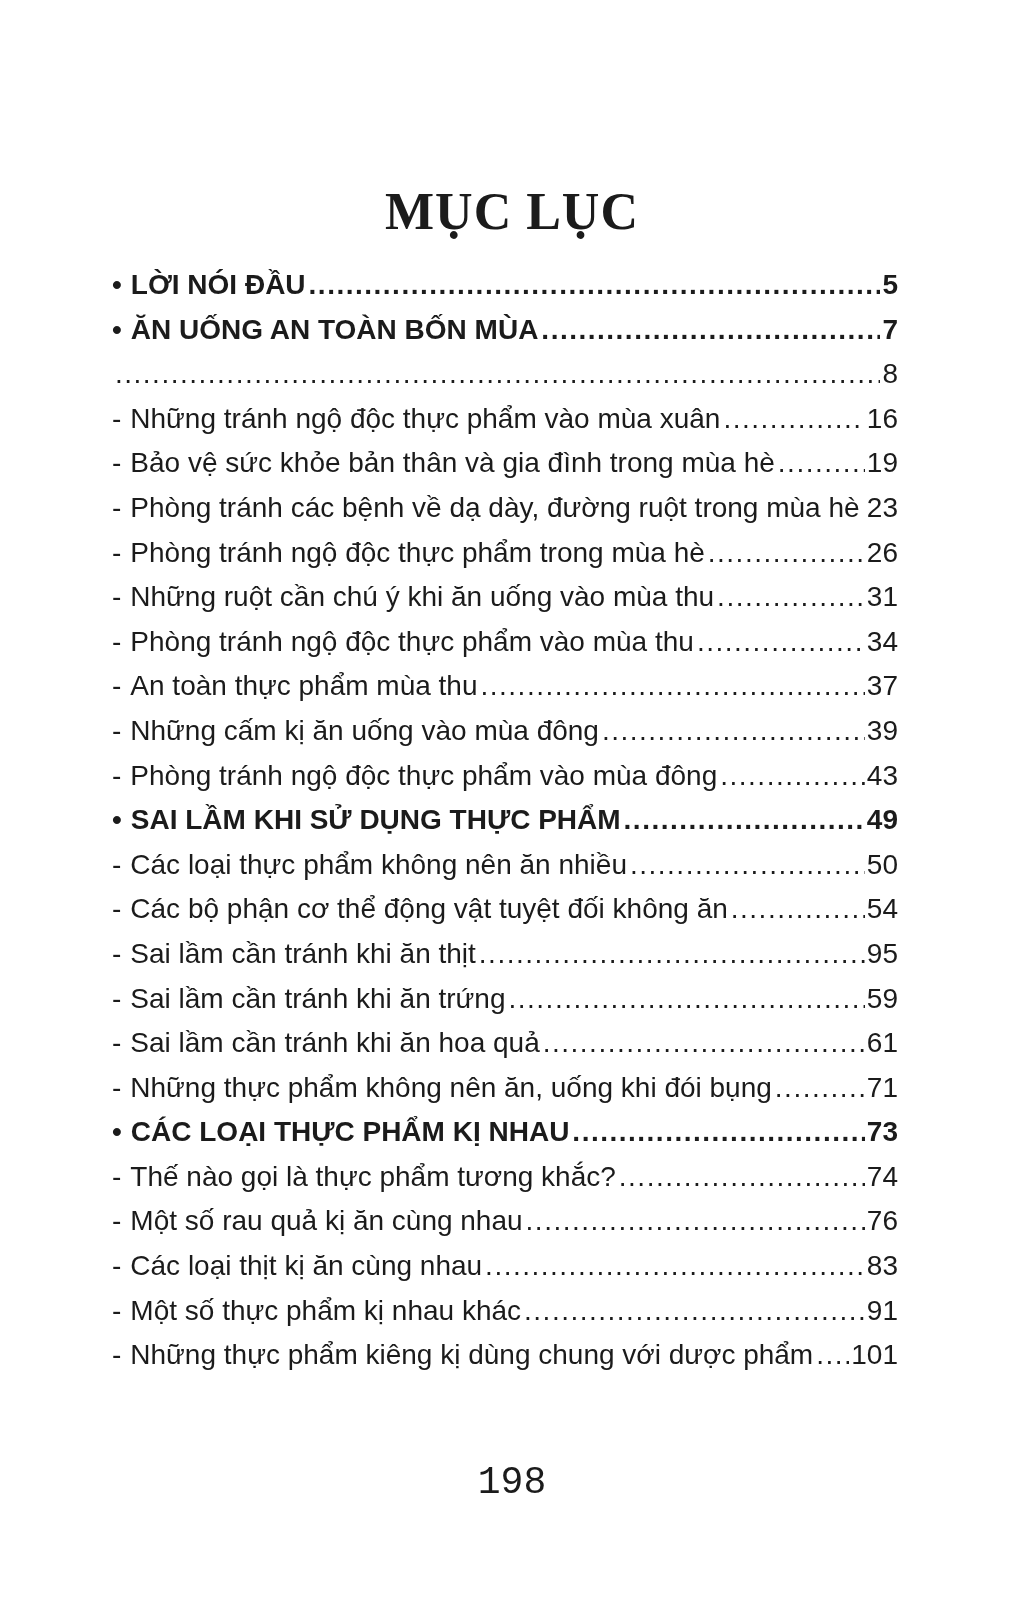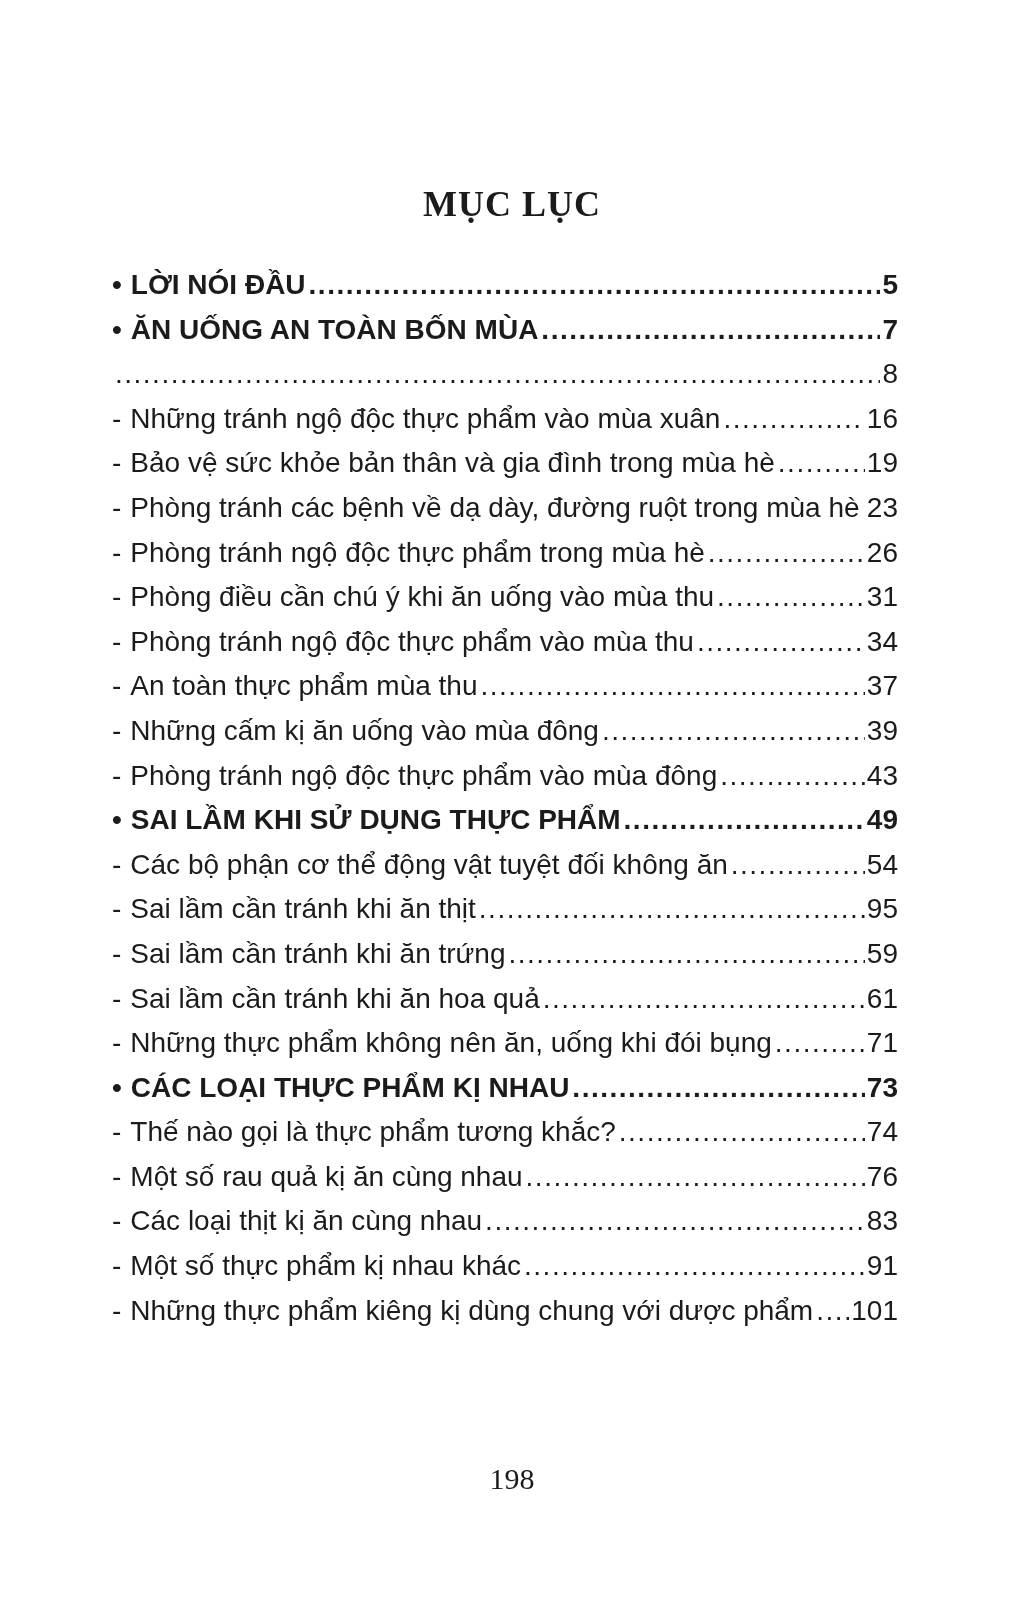--- a/index.html
+++ b/index.html
@@ -14,21 +14,21 @@
     overflow: hidden;
   }
   .doc-title {
     position: absolute;
     top: 186px;
     left: 0;
     width: 100%;
     text-align: center;
     font-family: "Liberation Serif", serif;
     font-weight: bold;
-    font-size: 36px;
+    font-size: 52px;
     line-height: 1;
     letter-spacing: 1px;
   }
   .toc {
     position: absolute;
     top: 263px;
     left: 112px;
     width: 786px;
   }
   .row {
@@ -52,22 +52,22 @@
     letter-spacing: 1.5px;
     padding-left: 3px;
   }
   .pg { flex: 0 0 auto; padding-left: 2px; }
   .footer-pagenum {
     position: absolute;
     top: 1464px;
     left: 0;
     width: 100%;
     text-align: center;
-    font-family: Liberation Serif, serif;
-    font-size: 30px;
+    font-family: Liberation Mono, monospace;
+    font-size: 38px;
     line-height: 1;
   }
 </style>
 </head>
 <body>
 
 <div class="page">
 
   <div class="doc-title">MỤC LỤC</div>
 
@@ -108,21 +108,21 @@
       <span class="pg">23</span>
     </div>
 
     <div class="row">
       <span class="txt"><span class="mk">-</span><span>Phòng tránh ngộ độc thực phẩm trong mùa hè</span></span>
       <span class="lead"></span>
       <span class="pg">26</span>
     </div>
 
     <div class="row">
-      <span class="txt"><span class="mk">-</span><span>Phòng điều cần chú ý khi ăn uống vào mùa thu</span></span>
+      <span class="txt"><span class="mk">-</span><span>Những ruột cần chú ý khi ăn uống vào mùa thu</span></span>
       <span class="lead"></span>
       <span class="pg">31</span>
     </div>
 
     <div class="row">
       <span class="txt"><span class="mk">-</span><span>Phòng tránh ngộ độc thực phẩm vào mùa thu</span></span>
       <span class="lead"></span>
       <span class="pg">34</span>
     </div>
 
@@ -143,20 +143,25 @@
       <span class="lead"></span>
       <span class="pg">43</span>
     </div>
 
     <div class="row sec">
       <span class="txt"><span class="mk">•</span><span>SAI LẦM KHI SỬ DỤNG THỰC PHẨM</span></span>
       <span class="lead"></span>
       <span class="pg">49</span>
     </div>
 
+    <div class="row">
+      <span class="txt"><span class="mk">-</span><span>Các loại thực phẩm không nên ăn nhiều</span></span>
+      <span class="lead"></span>
+      <span class="pg">50</span>
+    </div>
 
     <div class="row">
       <span class="txt"><span class="mk">-</span><span>Các bộ phận cơ thể động vật tuyệt đối không ăn</span></span>
       <span class="lead"></span>
       <span class="pg">54</span>
     </div>
 
     <div class="row">
       <span class="txt"><span class="mk">-</span><span>Sai lầm cần tránh khi ăn thịt</span></span>
       <span class="lead"></span>

